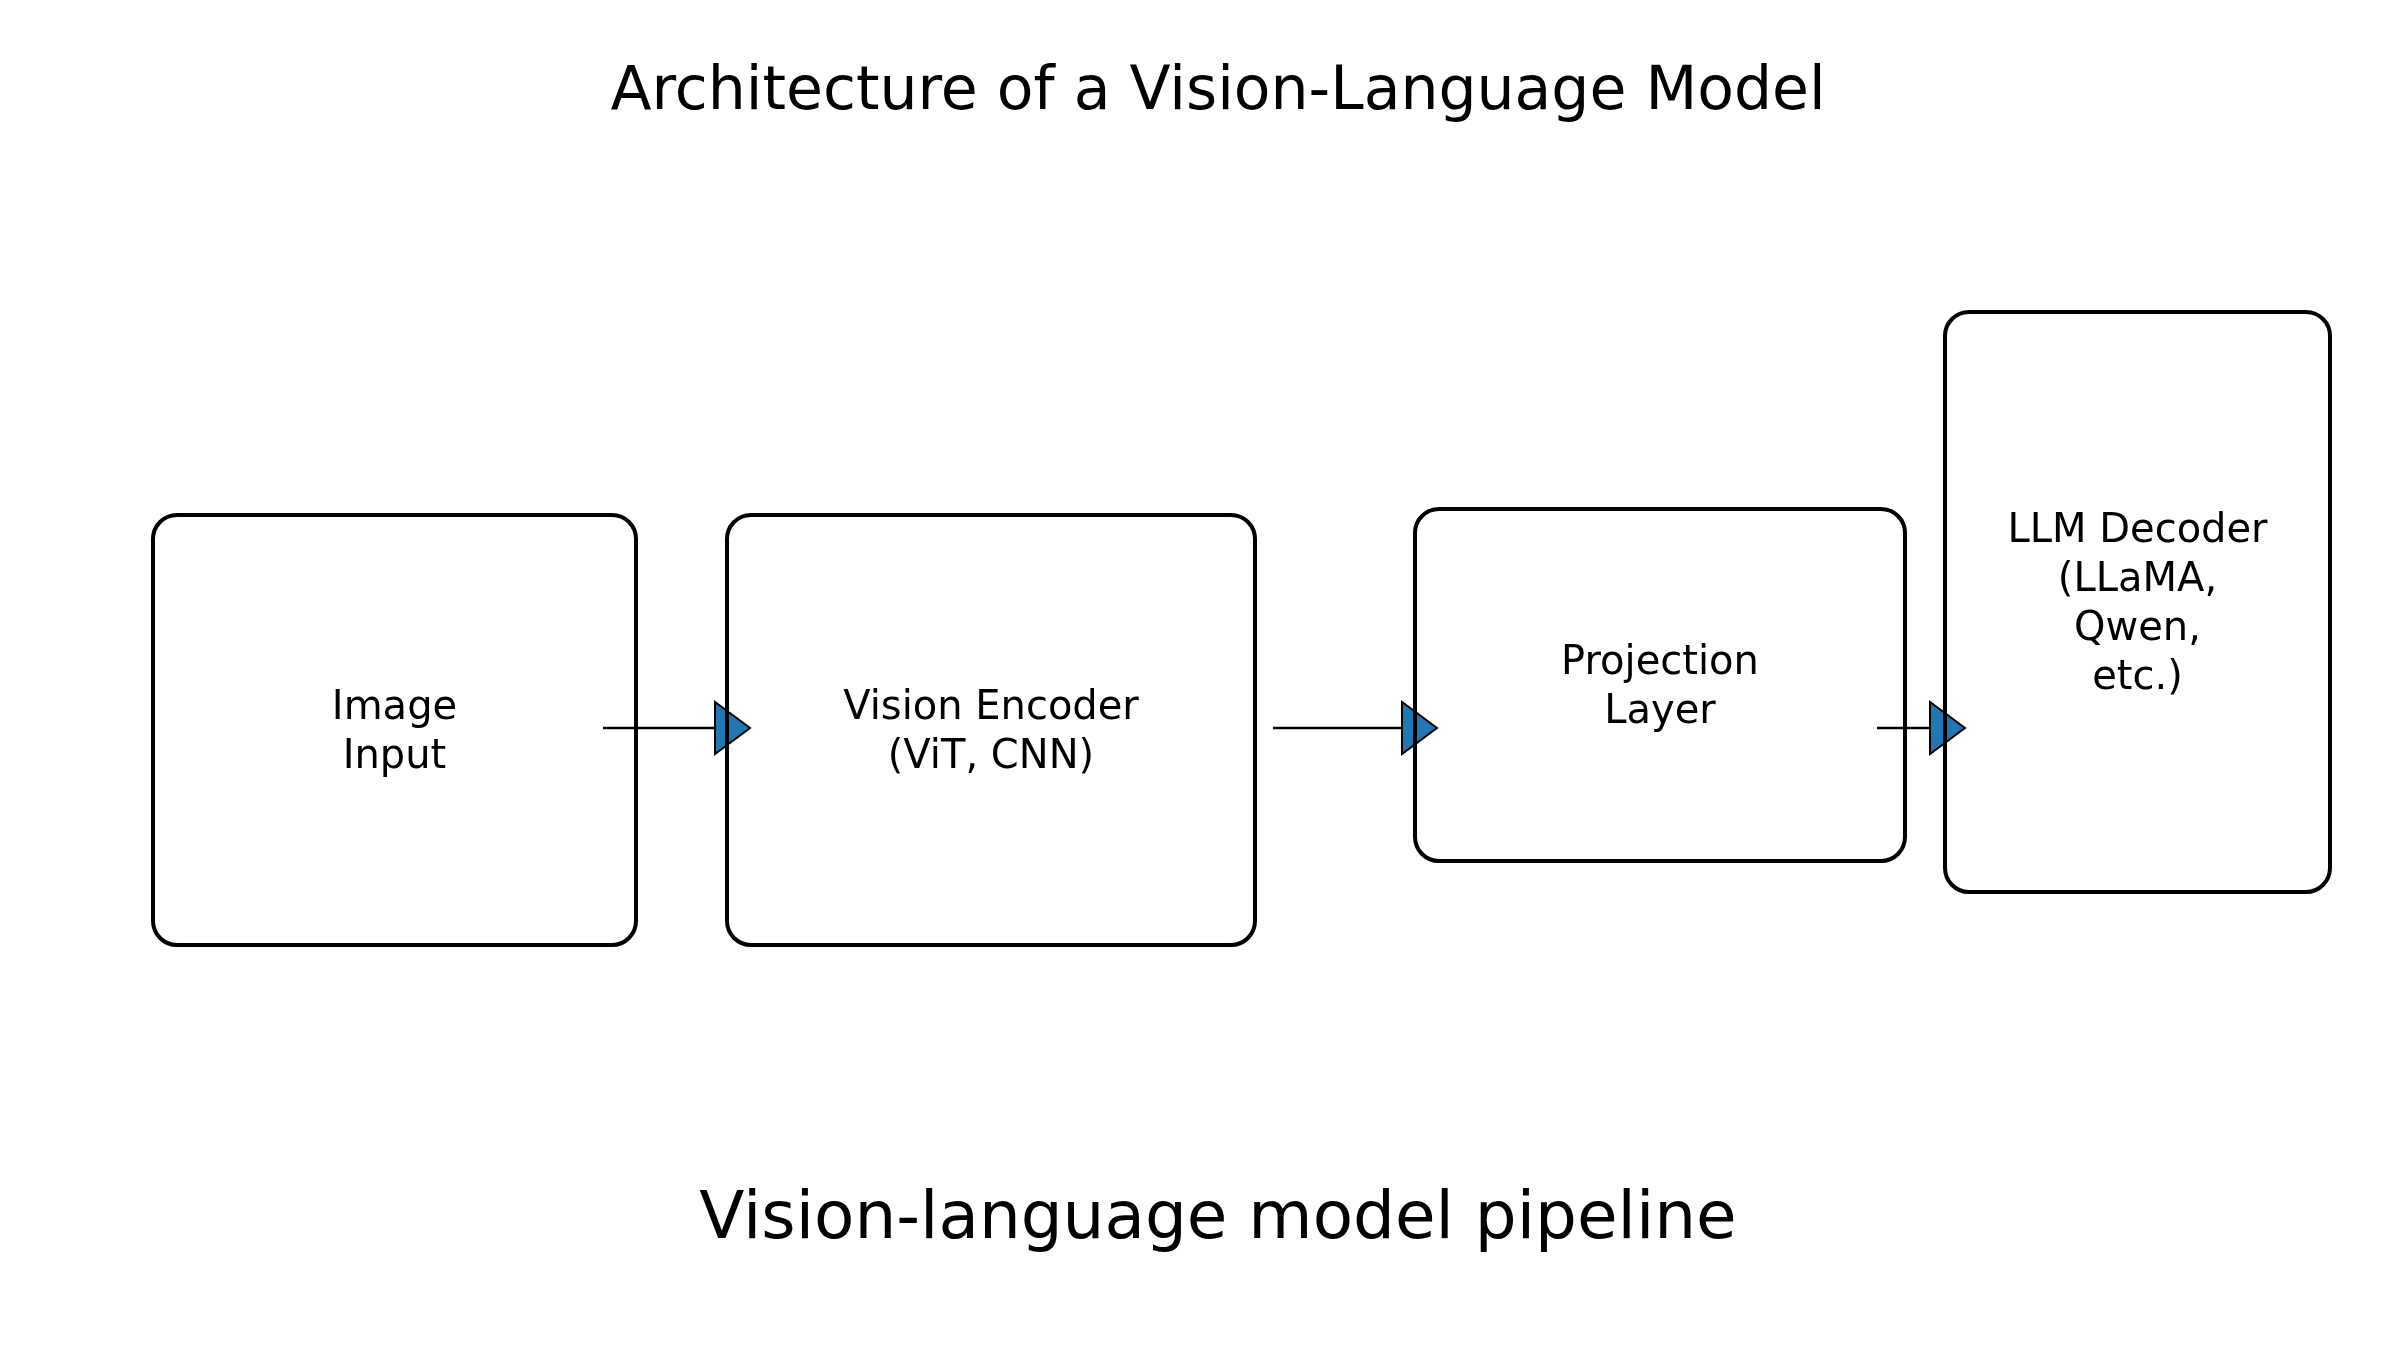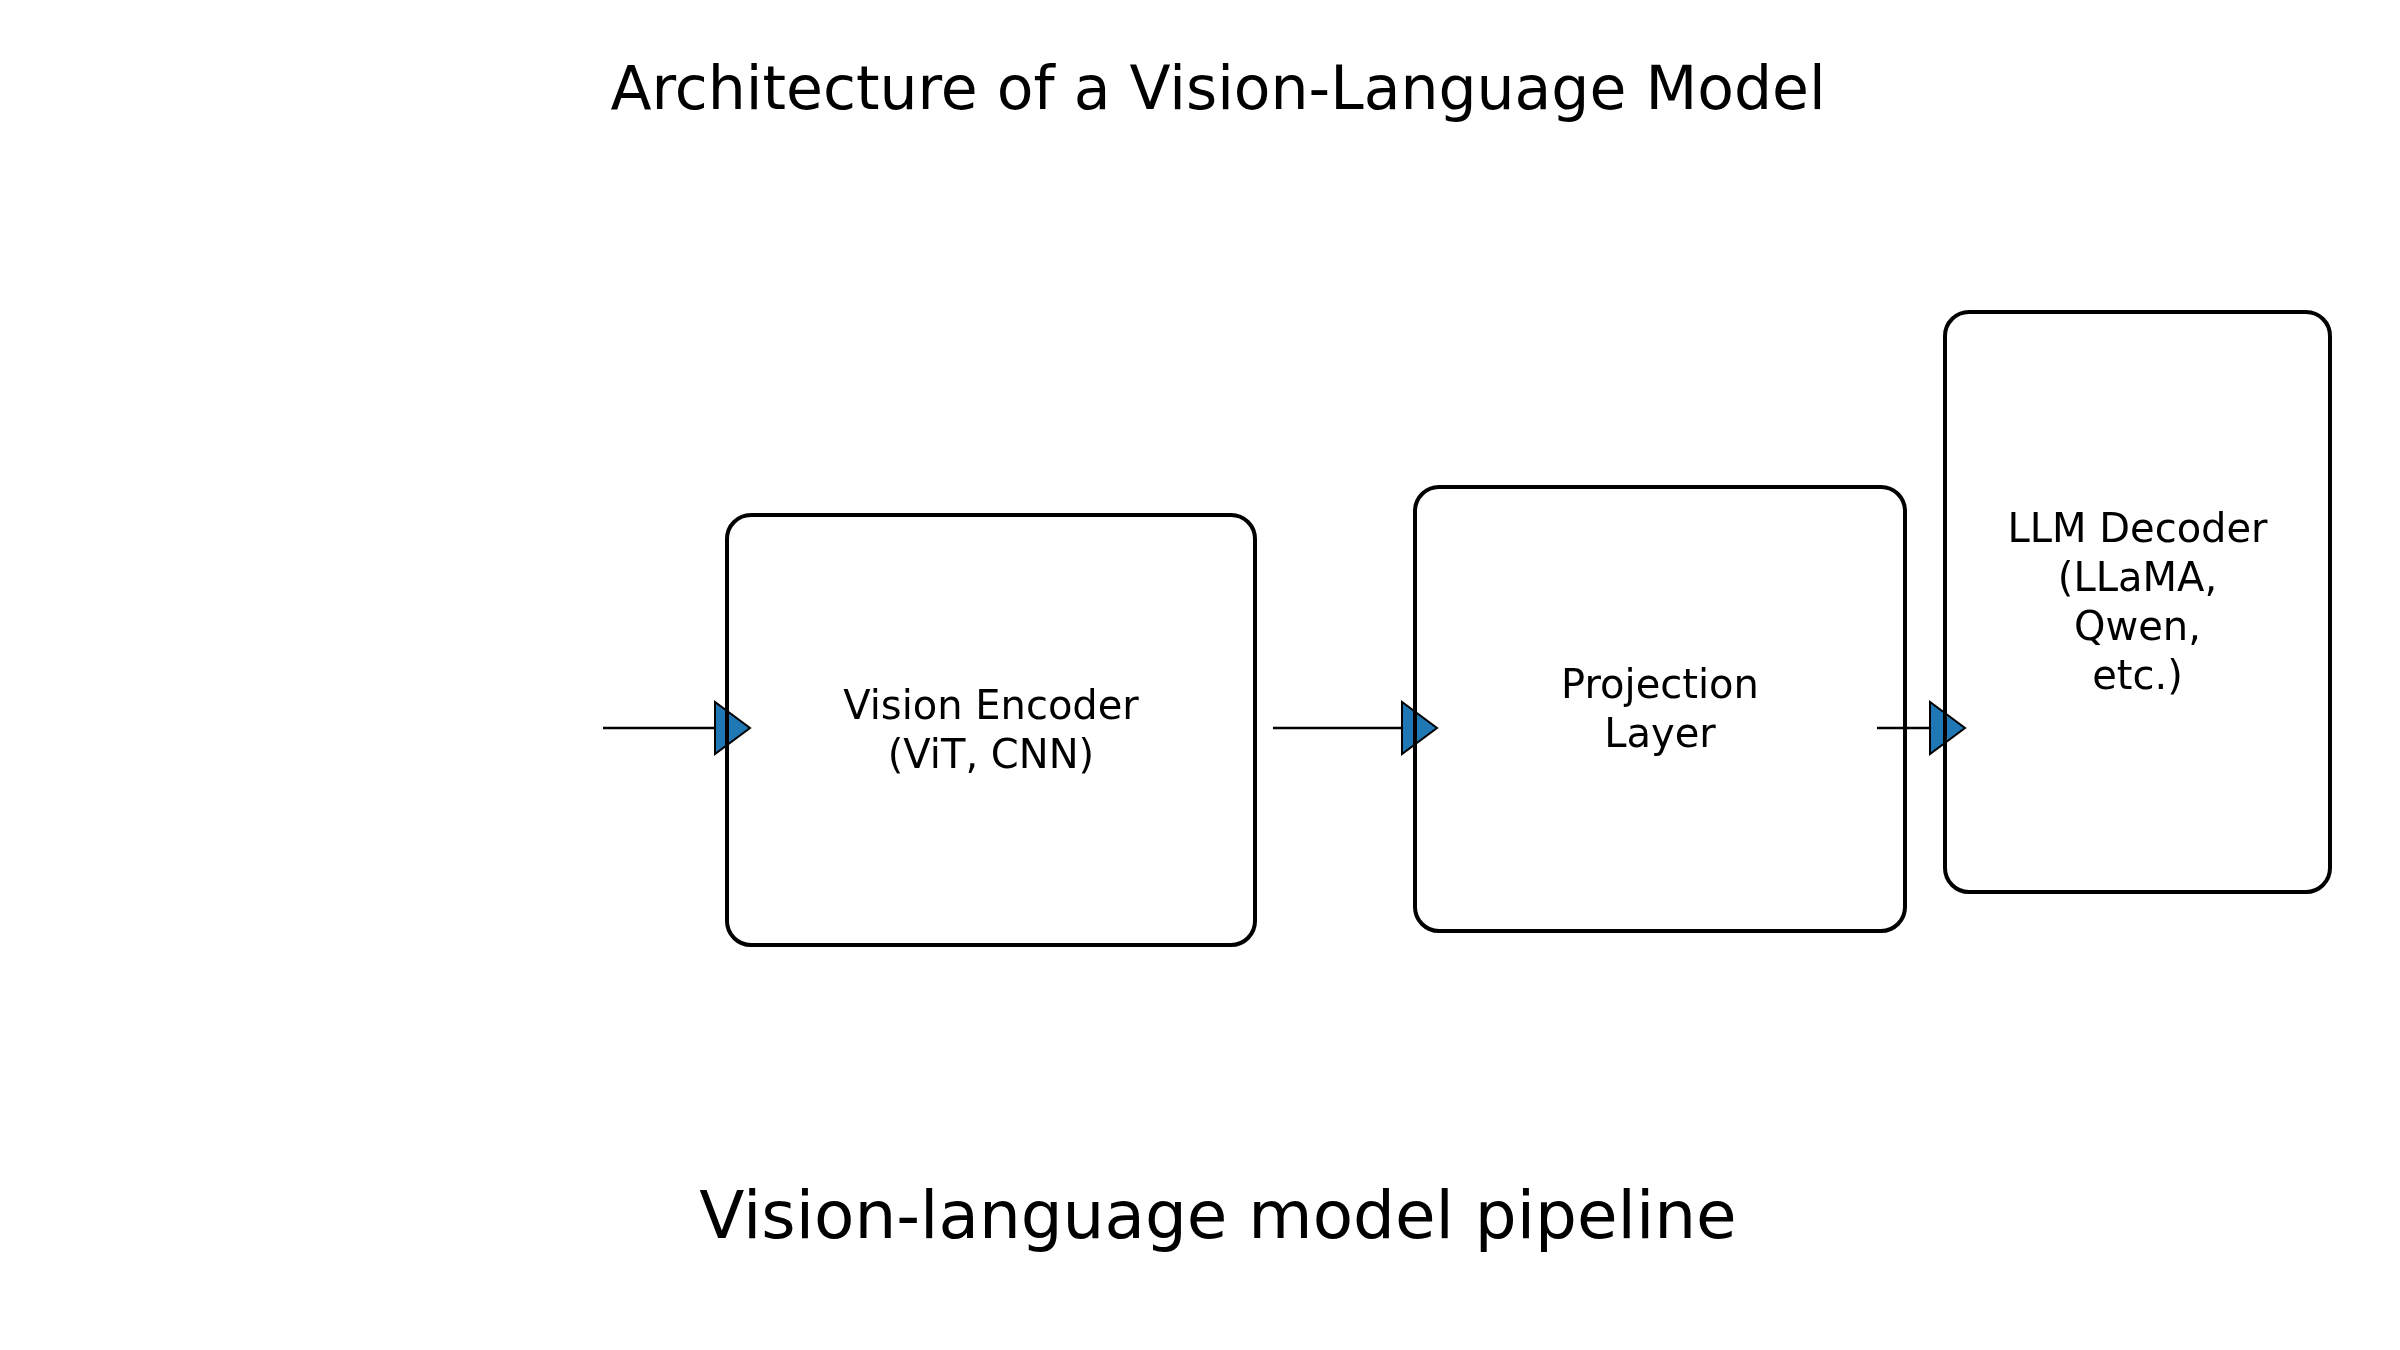--- a/index.html
+++ b/index.html
@@ -56,21 +56,21 @@
     justify-content: center;
     text-align: center;
   }
   .node .label {
     white-space: pre-line;
     font-size: 40px;
     line-height: 49px;
   }
   .node-image-input     { left: 133px;  top: 513px; width: 487px; height: 434px; }
   .node-vision-encoder  { left: 707px;  top: 513px; width: 532px; height: 434px; }
-  .node-projection-layer{ left: 1395px; top: 485px; width: 494px; height: 448px; }
+  .node-projection-layer{ left: 1395px; top: 507px; width: 494px; height: 356px; }
   .node-llm-decoder     { left: 1925px; top: 310px; width: 389px; height: 584px; }
   .shaft { stroke-width: 2.5px; fill: none; }
   .head  { stroke-width: 2px; }
 </style>
 </head>
 <body>
 
 <div class="canvas">
 
   <h1 class="title">Architecture of a Vision-Language Model</h1>
@@ -83,20 +83,24 @@
     <g>
       <line class="shaft" x1="1255" y1="728" x2="1387" y2="728" stroke="#000000"></line>
       <polygon class="head" points="1384,702 1384,754 1419,728" fill="#1f77b4" stroke="#000000"></polygon>
     </g>
     <g>
       <line class="shaft" x1="1859" y1="728" x2="1915" y2="728" stroke="#000000"></line>
       <polygon class="head" points="1912,702 1912,754 1947,728" fill="#1f77b4" stroke="#000000"></polygon>
     </g>
   </svg>
 
+  <div class="node node-image-input">
+    <span class="label">Image
+Input</span>
+  </div>
 
   <div class="node node-vision-encoder">
     <span class="label">Vision Encoder
 (ViT, CNN)</span>
   </div>
 
   <div class="node node-projection-layer">
     <span class="label">Projection
 Layer</span>
   </div>

